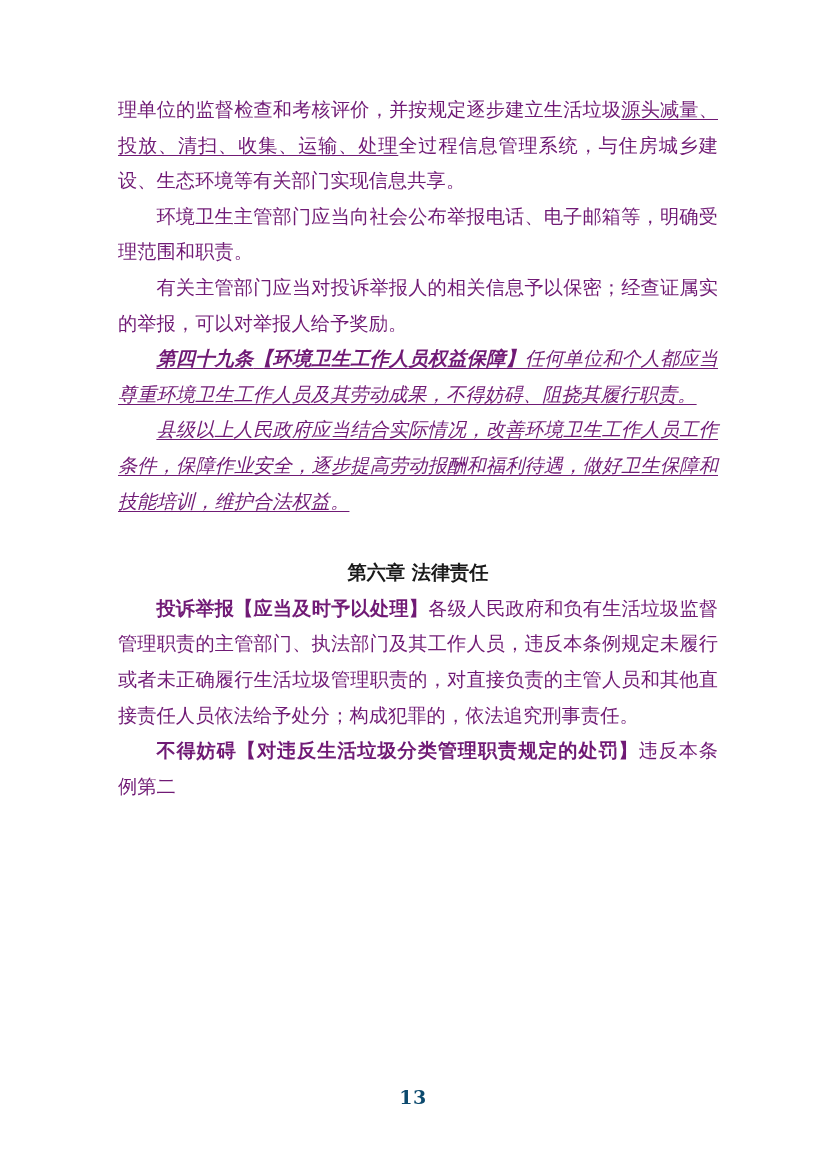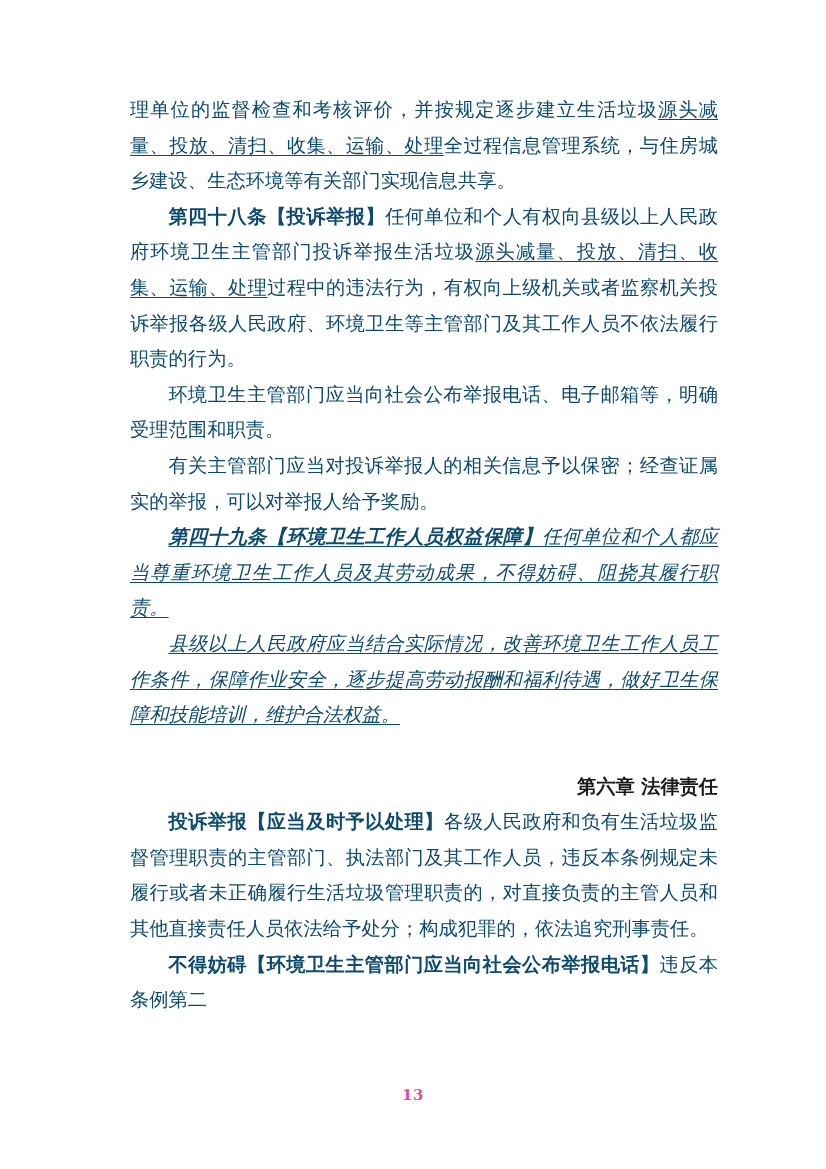--- a/index.html
+++ b/index.html
@@ -25,95 +25,94 @@
     left: 118px;
     top: 92px;
     width: 600px;
   }
   .para {
     font-size: 19.2px;
     line-height: 35.6px;
     text-align: justify;
     text-justify: inter-ideograph;
     text-indent: 2em;
-    margin: 0 0 0 12px;
+    margin: 0 0 0 0;
     letter-spacing: 0.1px;
-    color: #0c4a6e;
+    color: #701a75;
   }
   .para.nofirst {
     text-indent: 0;
   }
   .u {
     text-decoration: underline;
     text-decoration-thickness: 1px;
     text-underline-offset: 3px;
   }
   .b {
     font-weight: bold;
     font-family: "DejaVu Sans", "Liberation Sans", sans-serif;
     letter-spacing: 0.2px;
   }
   .chapter {
     font-size: 19.2px;
     line-height: 35.6px;
     font-weight: bold;
-    text-align: right;
+    text-align: center;
     text-indent: 0;
     font-family: "DejaVu Sans", "Liberation Sans", sans-serif;
     margin: 0;
     color: #1a1a1a;
   }
   .spacer-chapter {
     height: 36px;
   }
   .underline-block {
     text-decoration: underline;
     text-decoration-thickness: 1px;
     text-underline-offset: 3px;
     font-style: italic;
   }
   #page-number {
     position: absolute;
     left: 0;
     right: 0;
     top: 1086px;
     text-align: center;
-    font-size: 15px;
+    font-size: 19px;
     font-family: "DejaVu Serif", "Liberation Serif", serif;
-    color: #ec4899;
+    color: #0c4a6e;
     font-weight: bold;
     letter-spacing: 0.5px;
   }
 </style>
 </head>
 <body>
 
 <div id="page">
 
   <div id="content">
 
     <p class="para nofirst"><span>理单位的监督检查和考核评价，并按规定逐步建立生活垃圾</span><span class="u">源头减量、投放、清扫、收集、运输、处理</span><span>全过程信息管理系统，与住房城乡建设、生态环境等有关部门实现信息共享。</span></p>
 
 
-    <p class="para"><span class="b">第四十八条</span><span class="b">【投诉举报】</span><span>任何单位和个人有权向县级以上人民政府环境卫生主管部门投诉举报生活垃圾</span><span class="u">源头减量、投放、清扫、收集、运输、处理</span><span>过程中的违法行为，有权向上级机关或者监察机关投诉举报各级人民政府、环境卫生等主管部门及其工作人员不依法履行职责的行为。</span></p>
 
     <p class="para"><span>环境卫生主管部门应当向社会公布举报电话、电子邮箱等，明确受理范围和职责。</span></p>
 
 
     <p class="para"><span>有关主管部门应当对投诉举报人的相关信息予以保密；经查证属实的举报，可以对举报人给予奖励。</span></p>
 
     <p class="para underline-block"><span class="b">第四十九条</span><span class="b">【环境卫生工作人员权益保障】</span><span>任何单位和个人都应当尊重环境卫生工作人员及其劳动成果，不得妨碍、阻挠其履行职责。</span></p>
 
     <p class="para underline-block"><span>县级以上人民政府应当结合实际情况，改善环境卫生工作人员工作条件，保障作业安全，逐步提高劳动报酬和福利待遇，做好卫生保障和技能培训，维护合法权益。</span></p>
 
     <div class="spacer-chapter"></div>
 
     <p class="chapter">第六章  法律责任</p>
 
     <p class="para"><span class="b">投诉举报</span><span class="b">【应当及时予以处理】</span><span>各级人民政府和负有生活垃圾监督管理职责的主管部门、执法部门及其工作人员，违反本条例规定未履行或者未正确履行生活垃圾管理职责的，对直接负责的主管人员和其他直接责任人员依法给予处分；构成犯罪的，依法追究刑事责任。</span></p>
 
-    <p class="para"><span class="b">不得妨碍</span><span class="b">【环境卫生主管部门应当向社会公布举报电话】</span><span>违反本条例第二</span></p>
+    <p class="para"><span class="b">不得妨碍</span><span class="b">【对违反生活垃圾分类管理职责规定的处罚】</span><span>违反本条例第二</span></p>
 
   </div>
 
   <div id="page-number">13</div>
 
 </div>
 
 </body></html>

